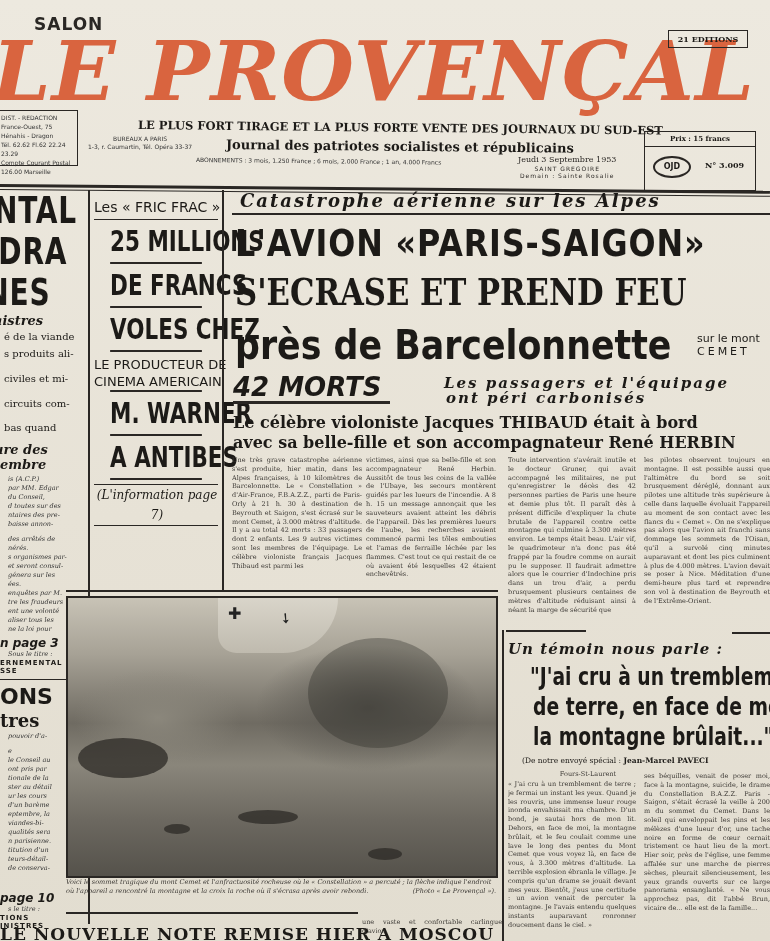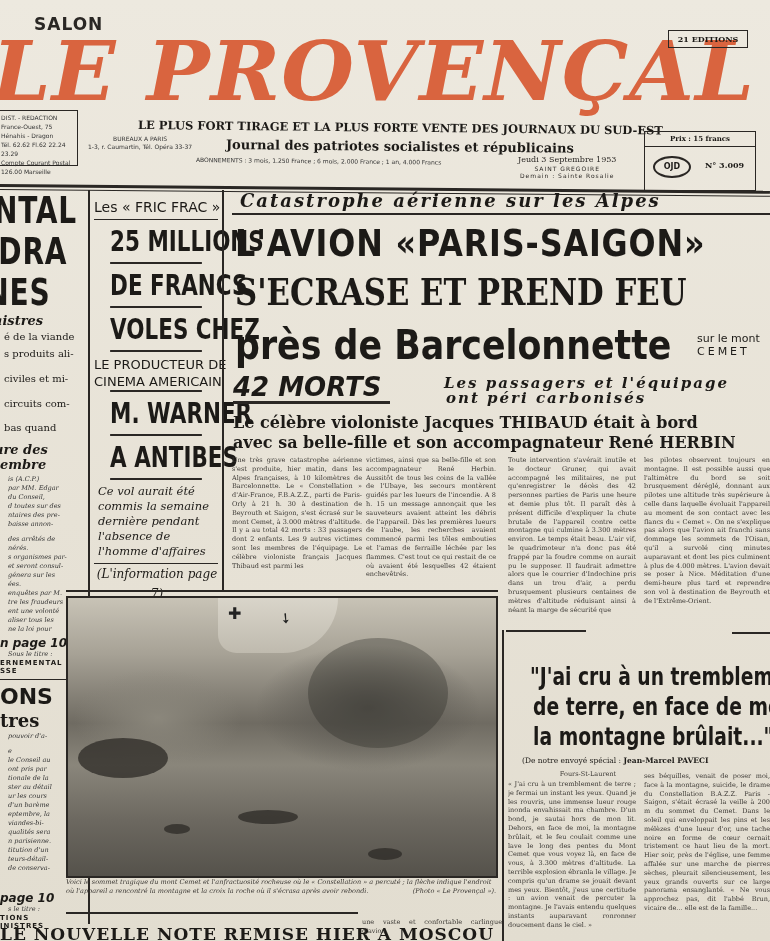--- a/index.html
+++ b/index.html
@@ -123,21 +123,21 @@
     <div class="ltiny">nérés.</div>
     <div class="ltiny">s organismes par-</div>
     <div class="ltiny">et seront consul-</div>
     <div class="ltiny">génera sur les</div>
     <div class="ltiny">ées.</div>
     <div class="ltiny">enquêtes par M.</div>
     <div class="ltiny">tre les fraudeurs</div>
     <div class="ltiny">ent une volonté</div>
     <div class="ltiny">aliser tous les</div>
     <div class="ltiny">ne la loi pour</div>
-    <div style="font:bold italic 12px 'DejaVu Sans',sans-serif;margin-top:2px">n page 10</div>
+    <div style="font:bold italic 12px 'DejaVu Sans',sans-serif;margin-top:2px">n page 3</div>
     <div class="ltiny">Sous le titre :</div>
     <div style="font:bold 7px 'DejaVu Sans',sans-serif;letter-spacing:1px">ERNEMENTAL</div>
     <div style="font:bold 7px 'DejaVu Sans',sans-serif;letter-spacing:1px;border-bottom:1.5px solid #2a2724;padding-bottom:4px">SSE</div>
     <div style="font:bold 22px 'DejaVu Sans',sans-serif;margin-top:4px;line-height:26px">ONS</div>
     <div style="font:bold 18px 'DejaVu Serif',serif;line-height:22px">tres</div>
     <div class="ltiny">pouvoir d'a-</div>
     <div class="ltiny" style="margin-top:6px">e</div>
     <div class="ltiny">le Conseil au</div>
     <div class="ltiny">ont pris par</div>
     <div class="ltiny">tionale de la</div>
@@ -160,21 +160,20 @@
 
   <div class="abs fcol">
     <div class="fsmall">Les « FRIC FRAC »</div>
     <div class="fbig">25 MILLIONS</div>
     <div class="fbig">DE FRANCS</div>
     <div class="fbig">VOLES CHEZ</div>
     <div class="fmid" style="margin-top:4px">LE PRODUCTEUR DE</div>
     <div class="fmid">CINEMA AMERICAIN</div>
     <div class="fbig" style="border-top:2px solid #2a2724">M. WARNER</div>
     <div class="fbig">A ANTIBES</div>
-    <div class="fital" style="margin-top:4px;padding:0 4px">Ce vol aurait été commis la semaine dernière pendant l'absence de l'homme d'affaires</div>
     <div class="fital" style="border-top:1.5px solid #2a2724;border-bottom:1.5px solid #2a2724;margin-top:4px;text-align:center;font-size:12px;line-height:20px">(L'information page 7)</div>
   </div>
   <div class="abs vrule" style="left:222px;top:190px;height:400px;"></div>
 
   <div class="abs kicker">Catastrophe aérienne sur les Alpes</div>
   <div class="abs" style="left:232px;top:213px;width:538px;height:2px;background:#2a2724"></div>
   <div class="abs h1">L'AVION «PARIS-SAIGON»</div>
   <div class="abs h2">S'ECRASE ET PREND FEU</div>
   <div class="abs h3">près de Barcelonnette</div>
   <div class="abs cemet">
@@ -212,20 +211,21 @@
     <span>Voici le sommet tragique du mont Cemet et l'anfractuosité rocheuse où le « Constellation » a percuté ; la flèche indique l'endroit où l'appareil a rencontré la montagne et la croix la roche où il s'écrasa après avoir rebondi.</span>
     <span style="float:right">(Photo « Le Provençal »).</span>
   </div>
   <div class="abs" style="left:66px;top:912px;width:292px;height:2px;background:#2a2724"></div>
   <div class="abs bottomhead">LE NOUVELLE NOTE REMISE HIER A MOSCOU</div>
   <div class="abs body" style="left:362px;top:918px;width:140px;">une vaste et confortable carlingue d'avion.</div>
 
   <div class="abs vrule" style="left:502px;top:630px;height:311px;width:1.5px"></div>
   <div class="abs" style="left:506px;top:630px;width:80px;height:1.5px;background:#2a2724"></div>
   <div class="abs" style="left:732px;top:632px;width:38px;height:1.5px;background:#2a2724"></div>
+  <div class="abs temoin">Un témoin nous parle :</div>
   <div class="abs quote">
     <div>"J'ai cru à un tremblement</div>
     <div style="padding-left:4px">de terre, en face de moi</div>
     <div style="padding-left:4px">la montagne brûlait..."</div>
   </div>
   <div class="abs envoy">
     <span>(De notre envoyé spécial : </span><b>Jean-Marcel PAVECI</b>
   </div>
   <div class="abs body" style="left:548px;top:770px;width:80px;text-align:center">Fours-St-Laurent</div>
   <div class="abs body" style="left:508px;top:780px;width:128px;height:161px;overflow:hidden">« J'ai cru à un tremblement de terre ; je fermai un instant les yeux. Quand je les rouvris, une immense lueur rouge inonda envahissait ma chambre. D'un bond, je sautai hors de mon lit. Dehors, en face de moi, la montagne brûlait, et le feu coulait comme une lave le long des pentes du Mont Cemet que vous voyez là, en face de vous, à 3.300 mètres d'altitude. La terrible explosion ébranla le village. Je compris qu'un drame se jouait devant mes yeux. Bientôt, j'eus une certitude : un avion venait de percuter la montagne. Je l'avais entendu quelques instants auparavant ronronner doucement dans le ciel. »</div>

